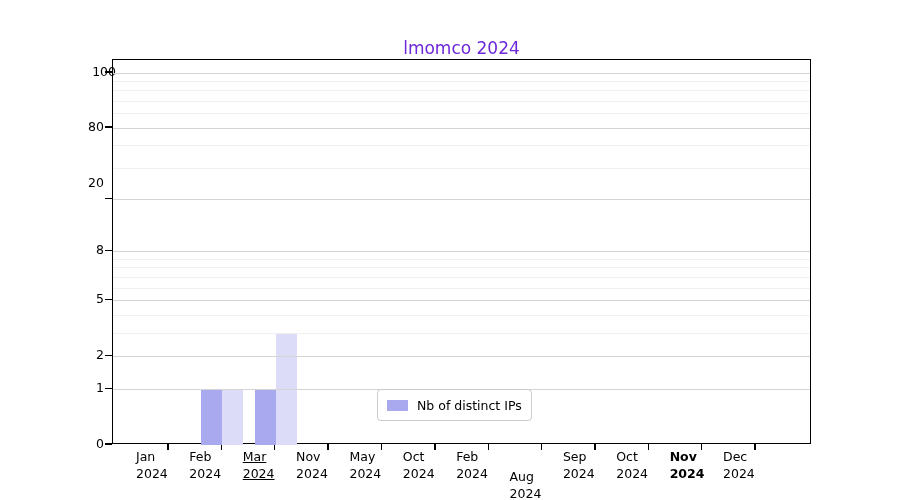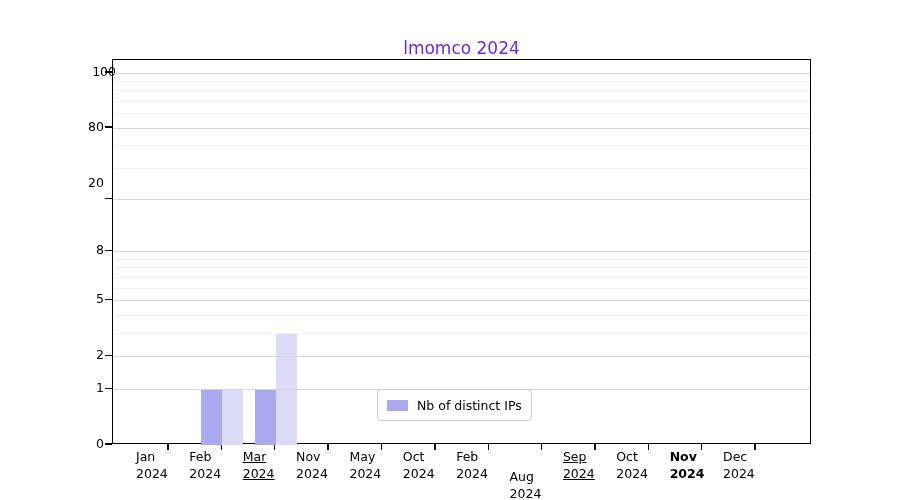--- a/index.html
+++ b/index.html
@@ -179,21 +179,21 @@
     <div class="x-tick-label" style="left: 456.182px; top: 448px;">
       <div>Feb</div>
       <div>2024</div>
     </div>
     <div class="x-tick" style="left: 540.945px; top: 444px;"></div>
     <div class="x-tick-label" style="left: 509.545px; top: 468px;">
       <div>Aug</div>
       <div>2024</div>
     </div>
     <div class="x-tick" style="left: 594.309px; top: 444px;"></div>
-    <div class="x-tick-label" style="left: 562.909px; top: 448px; text-decoration: underline;">
+    <div class="x-tick-label" style="left: 562.909px; top: 448px;">
       <div>Sep</div>
       <div>2024</div>
     </div>
     <div class="x-tick" style="left: 647.673px; top: 444px;"></div>
     <div class="x-tick-label" style="left: 616.273px; top: 448px;">
       <div>Oct</div>
       <div>2024</div>
     </div>
     <div class="x-tick" style="left: 701.036px; top: 444px;"></div>
     <div class="x-tick-label" style="left: 669.636px; top: 448px; font-weight: bold;">

